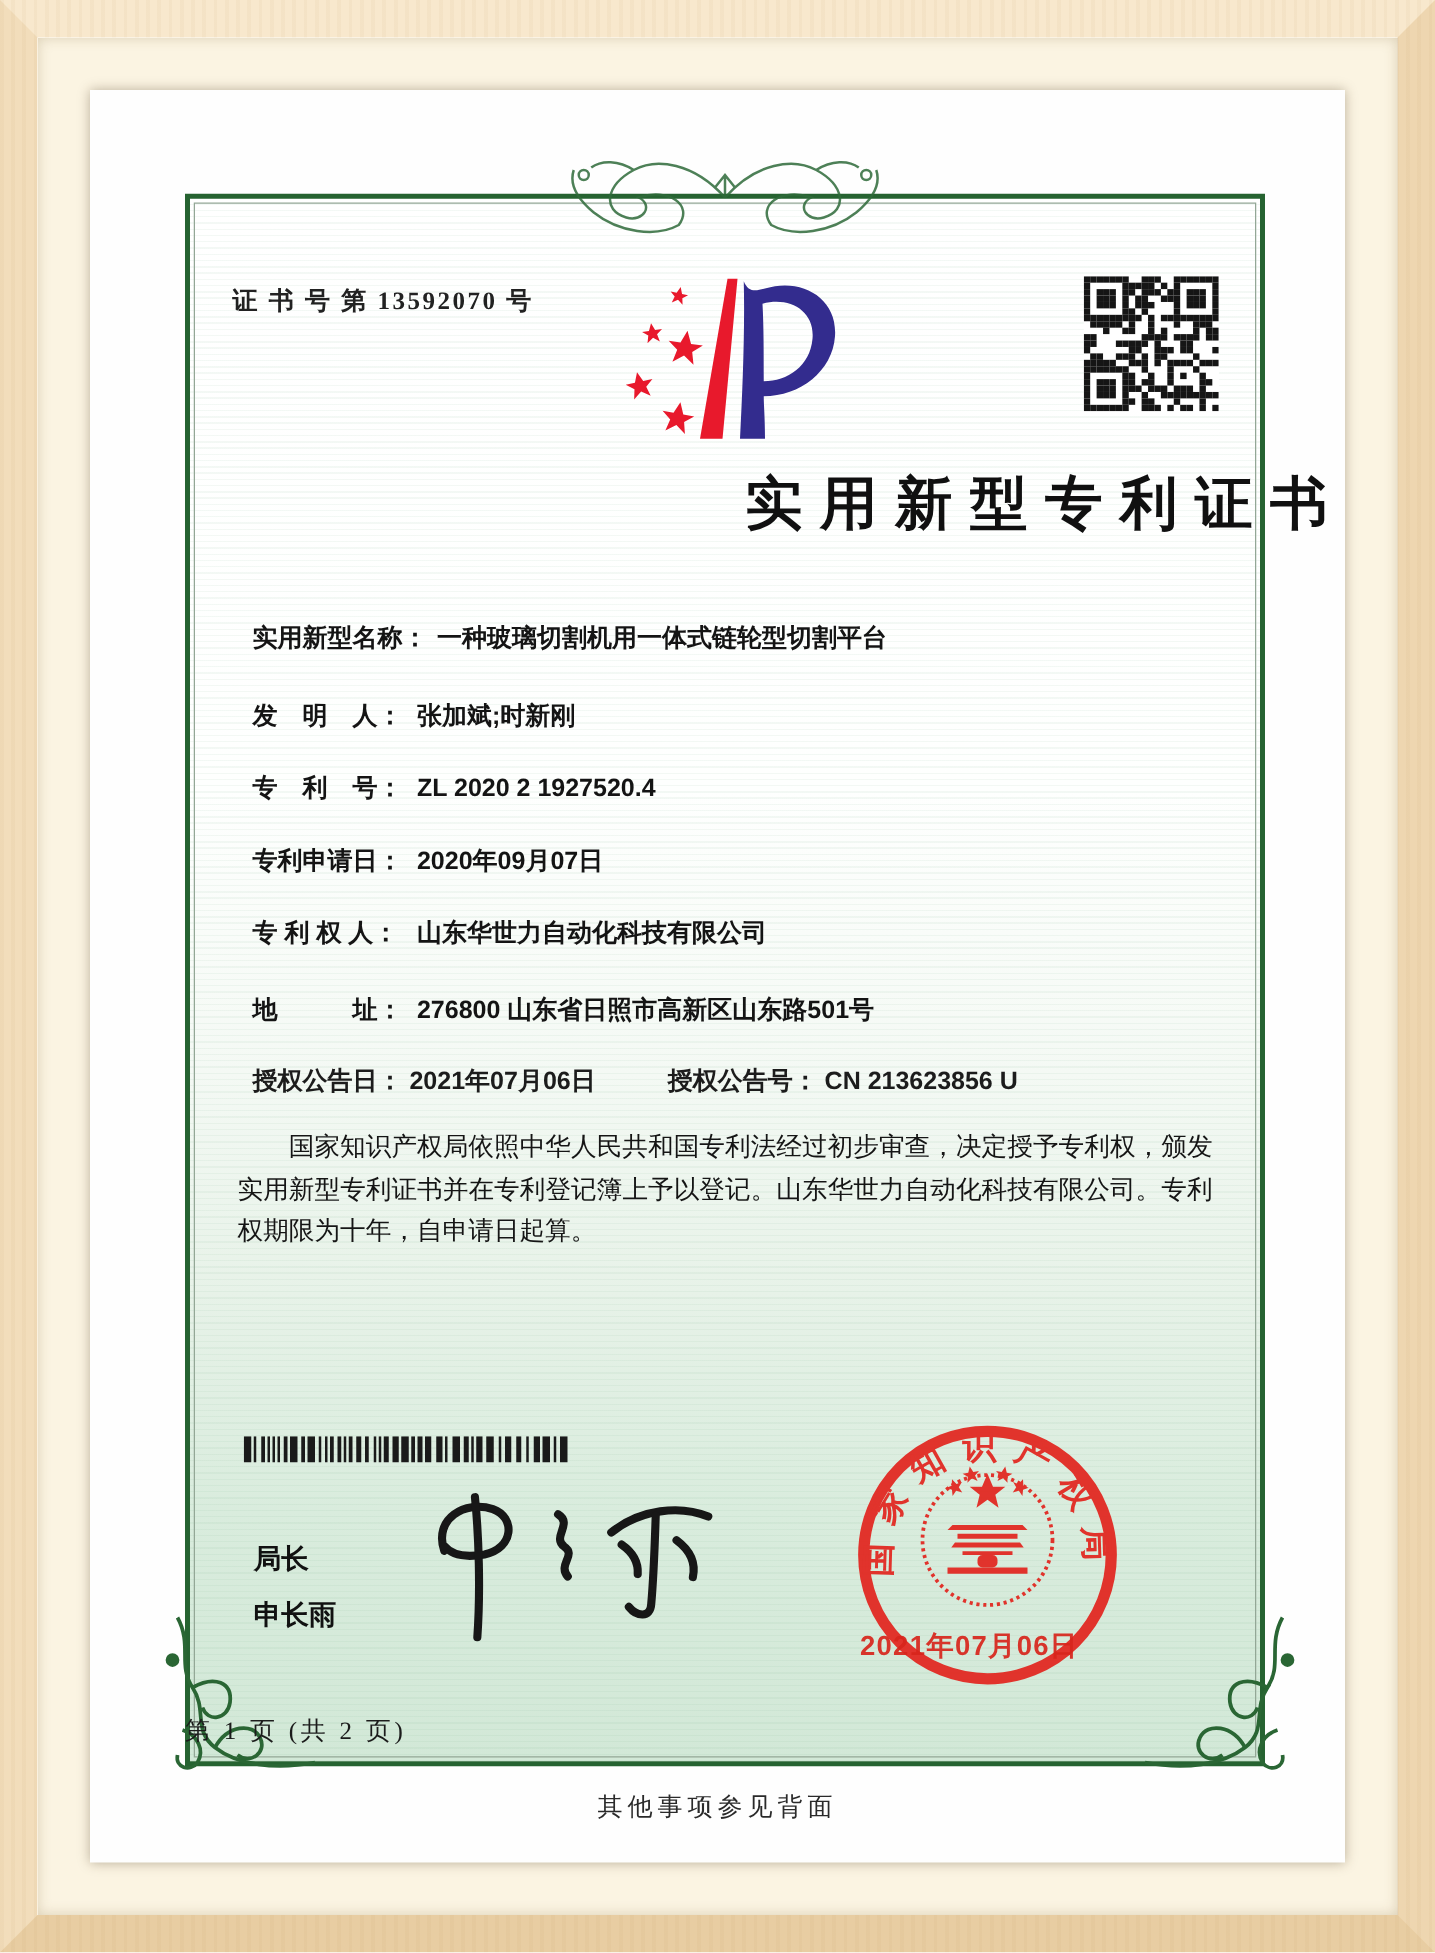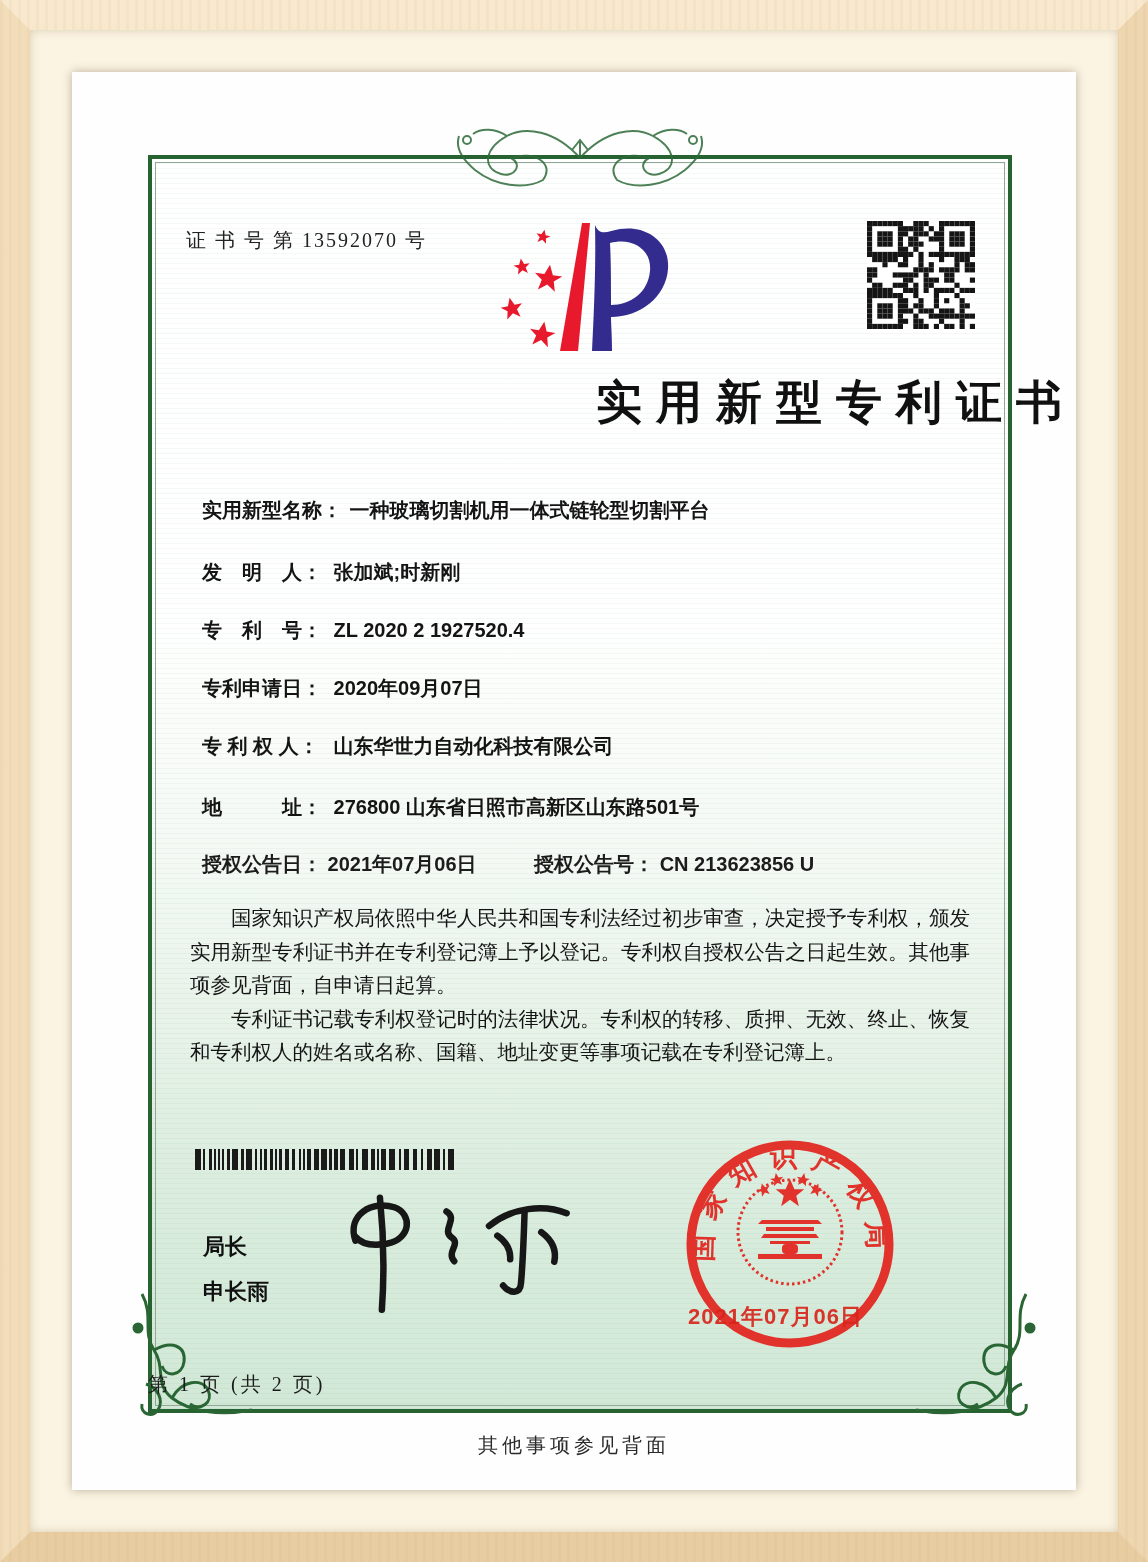--- a/index.html
+++ b/index.html
@@ -34,21 +34,21 @@
     border:4px solid #266331;
     background:
       repeating-linear-gradient(0deg, rgba(110,170,130,.08) 0 1px, transparent 1px 5px),
       linear-gradient(180deg, #ffffff 0%, #fefffe 38%, #f4f9f4 56%, #e7f2e8 70%, #d9ecdd 84%, #d2e8d7 100%);
   }
   .inner-frame::after{
     content:""; position:absolute; inset:3px; border:1px solid #93a796; pointer-events:none;
   }
   .abs { position:absolute; }
   .cert-no { left:186px; top:227px; font-size:20px; letter-spacing:2px; color:#222;
-             font-family:"Liberation Serif","DejaVu Serif",serif; }
+             font-family:"Liberation Serif","DejaVu Serif",serif;font-weight:bold; }
   .title { left:72px; top:372px; width:1004px; text-align:right;
            font-family:"Liberation Serif","DejaVu Serif",serif;
            font-size:46px; font-weight:700; letter-spacing:14px; color:#101010; }
   .field-row { left:202px; font-size:20px; font-weight:600; color:#141414; white-space:nowrap; }
   .field-row .lbl { display:inline-block; min-width:124px; }
   .field-row .val { display:inline-block; margin-left:2px; }
   .grant-row { left:202px; top:851px; font-size:20px; font-weight:600; white-space:nowrap; }
   .grant-row .lbl2 { margin-left:52px; }
   .paras { left:190px; top:902px; width:780px;
            font-family:"Liberation Serif","DejaVu Serif",serif;
@@ -405,22 +405,21 @@
   </div>
 
   <div class="abs grant-row">
     <span class="lbl">授权公告日：</span>
     <span class="val">2021年07月06日</span>
     <span class="lbl lbl2">授权公告号：</span>
     <span class="val">CN 213623856 U</span>
   </div>
 
   <div class="abs paras">
-    <p>国家知识产权局依照中华人民共和国专利法经过初步审查，决定授予专利权，颁发实用新型专利证书并在专利登记簿上予以登记。专利权自授权公告之日起生效。其他事项参见背面，自申请日起算。</p>
-    <p>专利证书记载专利权登记时的法律状况。专利权的转移、质押、无效、终止、恢复和专利权人的姓名或名称、国籍、地址变更等事项记载在专利登记簿上。</p>
+    <p>国家知识产权局依照中华人民共和国专利法经过初步审查，决定授予专利权，颁发实用新型专利证书并在专利登记簿上予以登记。山东华世力自动化科技有限公司。专利权期限为十年，自申请日起算。</p>
   </div>
 
   <div class="abs barcode-box" id="barcode">
       <svg width="262" height="21" viewBox="0 0 262 21">
         <rect x="0" y="0" width="6" height="21" fill="#1a1a1a"></rect>
         <rect x="8" y="0" width="2" height="21" fill="#1a1a1a"></rect>
         <rect x="14" y="0" width="3" height="21" fill="#1a1a1a"></rect>
         <rect x="19" y="0" width="2" height="21" fill="#1a1a1a"></rect>
         <rect x="23" y="0" width="2" height="21" fill="#1a1a1a"></rect>
         <rect x="27" y="0" width="2" height="21" fill="#1a1a1a"></rect>

